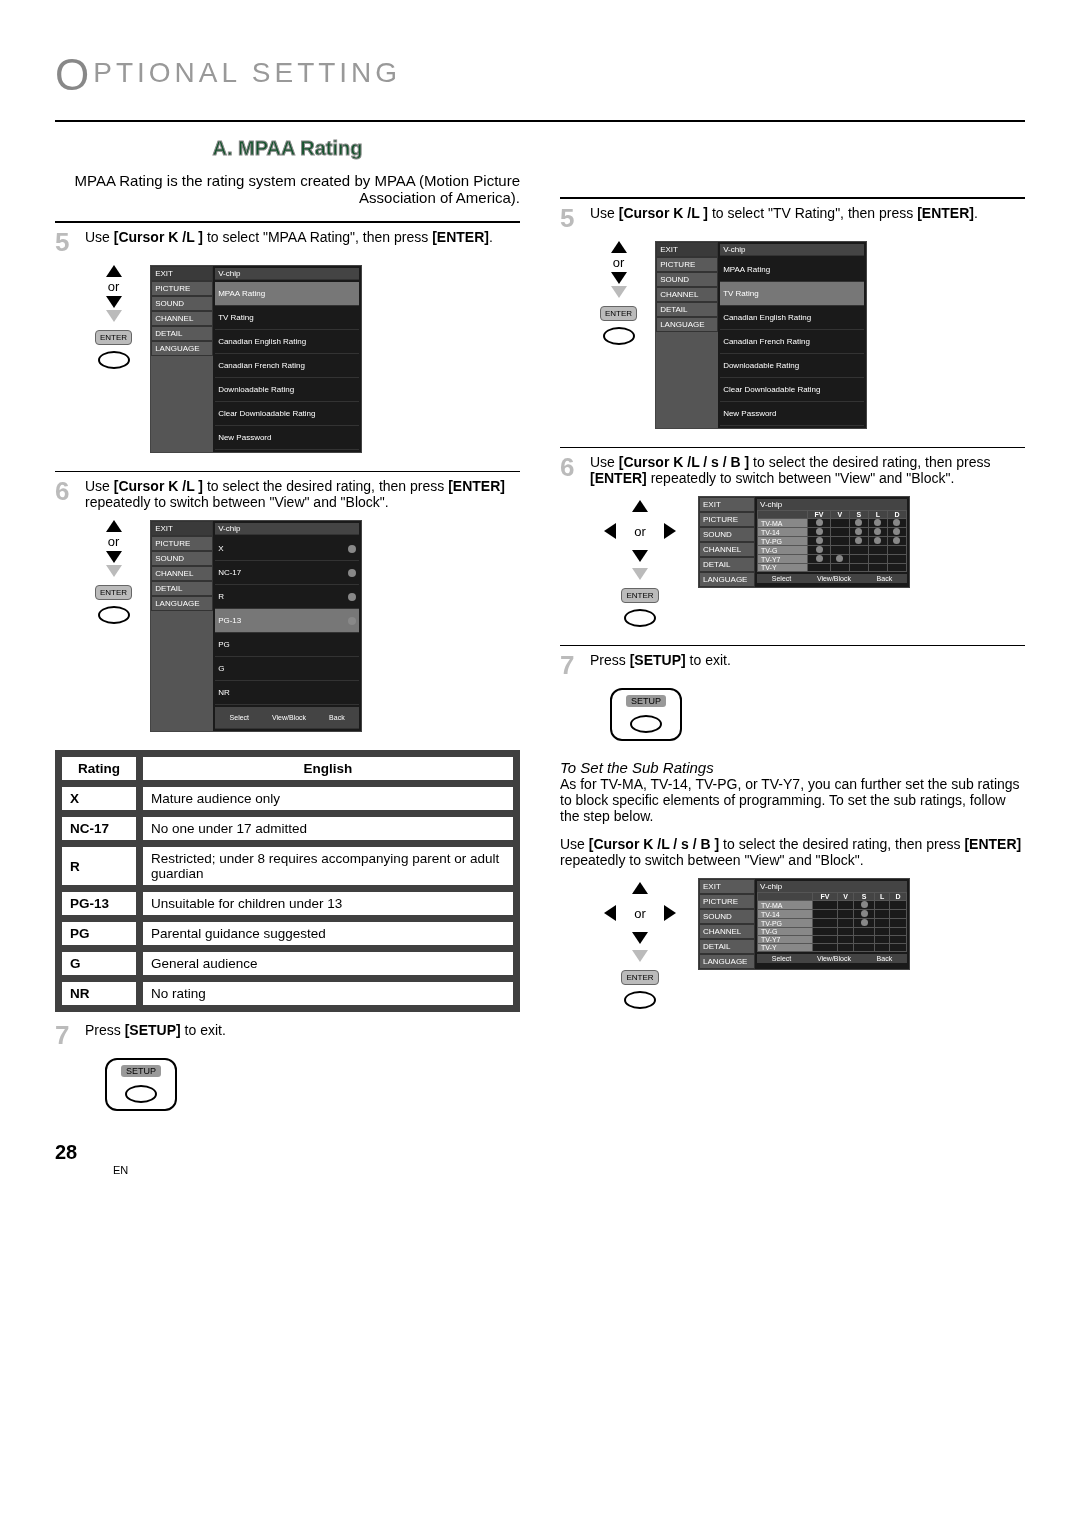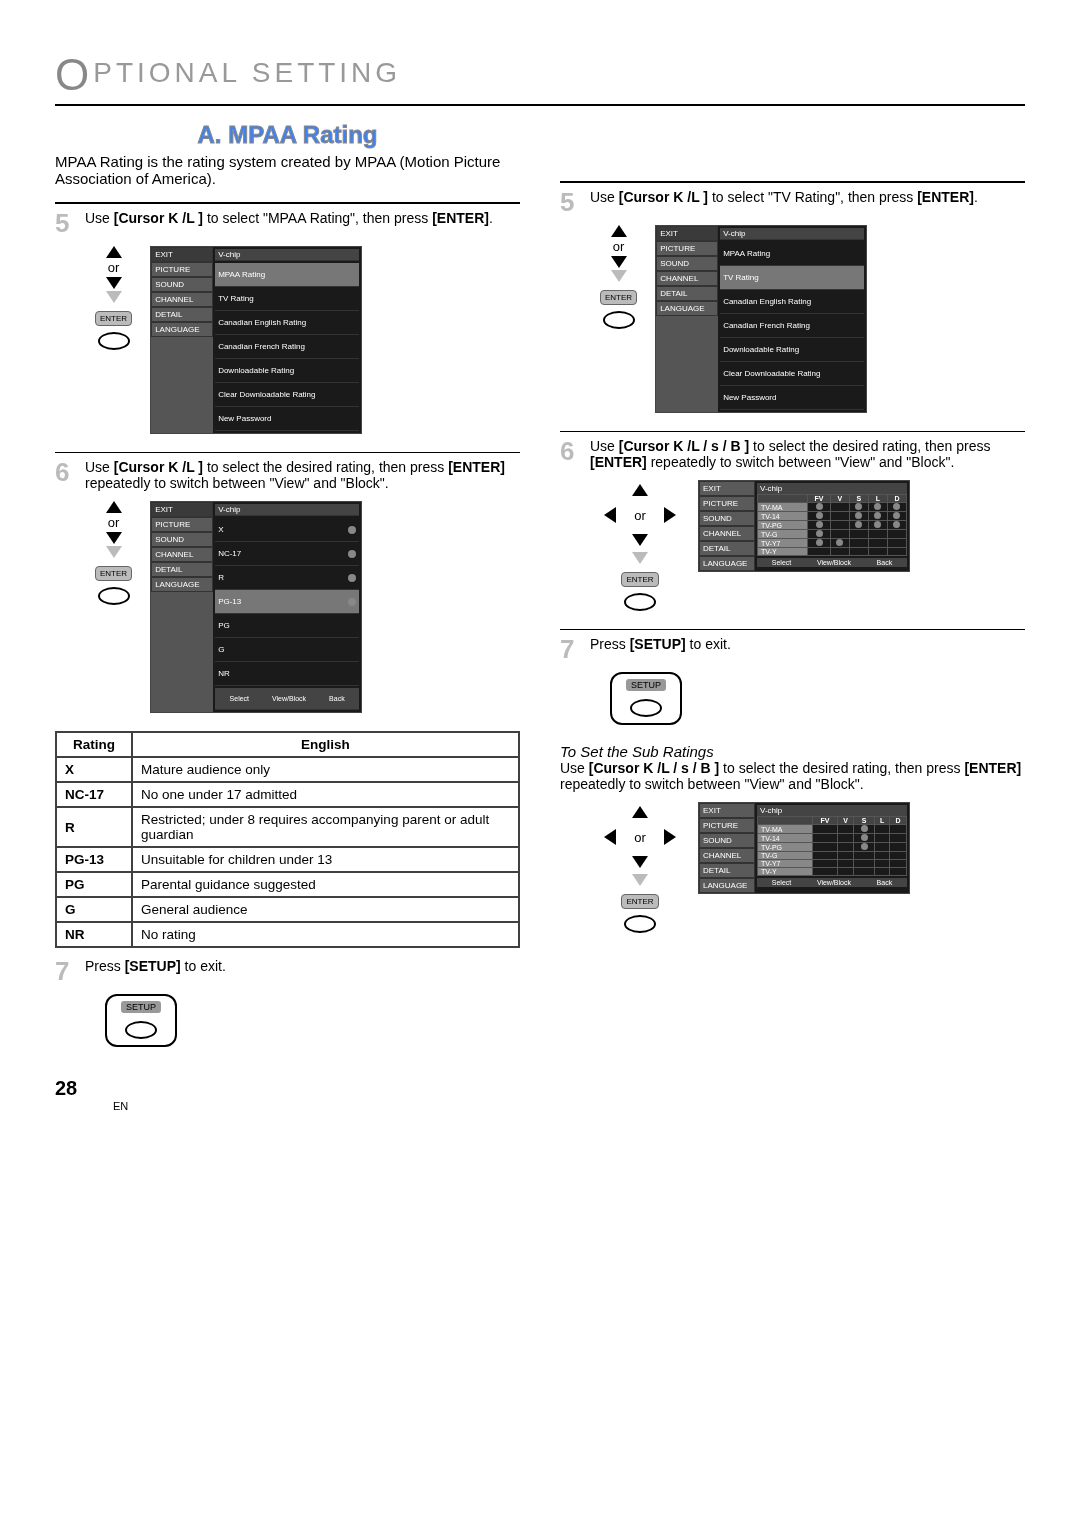--- a/index.html
+++ b/index.html
@@ -9,46 +9,47 @@
     padding: 50px 55px;
     width: 970px;
     background: #fff;
     color: #000;
   }
   .page-title {
     font-size: 28px;
     letter-spacing: 4px;
     color: #999;
     border-bottom: 2px solid #000;
-    padding-bottom: 4px;
+    padding-bottom: 20px;
     margin-bottom: 15px;
   }
   .page-title .big-o {
     font-size: 44px;
     vertical-align: -8px;
     color: #888;
   }
   .two-col {
     display: flex;
     gap: 40px;
   }
   .col {
     flex: 1;
   }
   .section-head {
-    font-size: 24px;
+    font-size: 20px;
     text-align: center;
-    color: #3b82f6;
+    color: #14532d;
     -webkit-text-stroke: 1px #888;
     font-weight: bold;
-    margin-bottom: 4px;
+    margin-bottom: 12px;
   }
   .intro {
     font-size: 15px;
     margin-bottom: 15px;
+    text-align: right;
   }
   hr.rule { border: none; border-top: 2px solid #000; margin: 10px 0 6px; }
   hr.thin { border: none; border-top: 1px solid #000; margin: 6px 0; }
   .step {
     display: flex;
     gap: 8px;
     margin-bottom: 10px;
     font-size: 14px;
   }
   .step-num {
@@ -174,21 +175,21 @@
   }
 
   
   table.ratings {
     border-collapse: collapse;
     width: 100%;
     font-size: 13.5px;
     margin: 10px 0;
   }
   table.ratings th, table.ratings td {
-    border: 2px solid #404040;
+    border: 7px solid #404040;
     padding: 4px 8px;
     text-align: left;
   }
   table.ratings th {
     text-align: center;
     font-weight: bold;
   }
   table.ratings td.rc { font-weight: bold; width: 58px; }
 
   .setup-box {
@@ -528,20 +529,21 @@
       <div class="step-body">
         <span>Press </span><span class="bold">[SETUP]</span><span> to exit.</span>
       </div>
     </div>
     <div class="setup-box">
       <div class="setup-label">SETUP</div>
       <div class="oval-btn"></div>
     </div>
 
     <div class="italic" style="margin-top:18px">To Set the Sub Ratings</div>
+    <div style="margin-bottom:12px">As for TV-MA, TV-14, TV-PG, or TV-Y7, you can further set the sub ratings to block specific elements of programming. To set the sub ratings, follow the step below.</div>
     <div>
       <span>Use </span><span class="bold"><span>[Cursor </span><span>K /L  / s  / B ]</span></span><span> to select the desired rating, then press </span><span class="bold">[ENTER]</span><span> repeatedly to switch between "View" and "Block".</span>
     </div>
 
     <div class="remote-menu">
       <div class="remote-side">
         <div class="dpad">
           <div></div>
             <div class="arrow-up"></div>
             <div></div>

